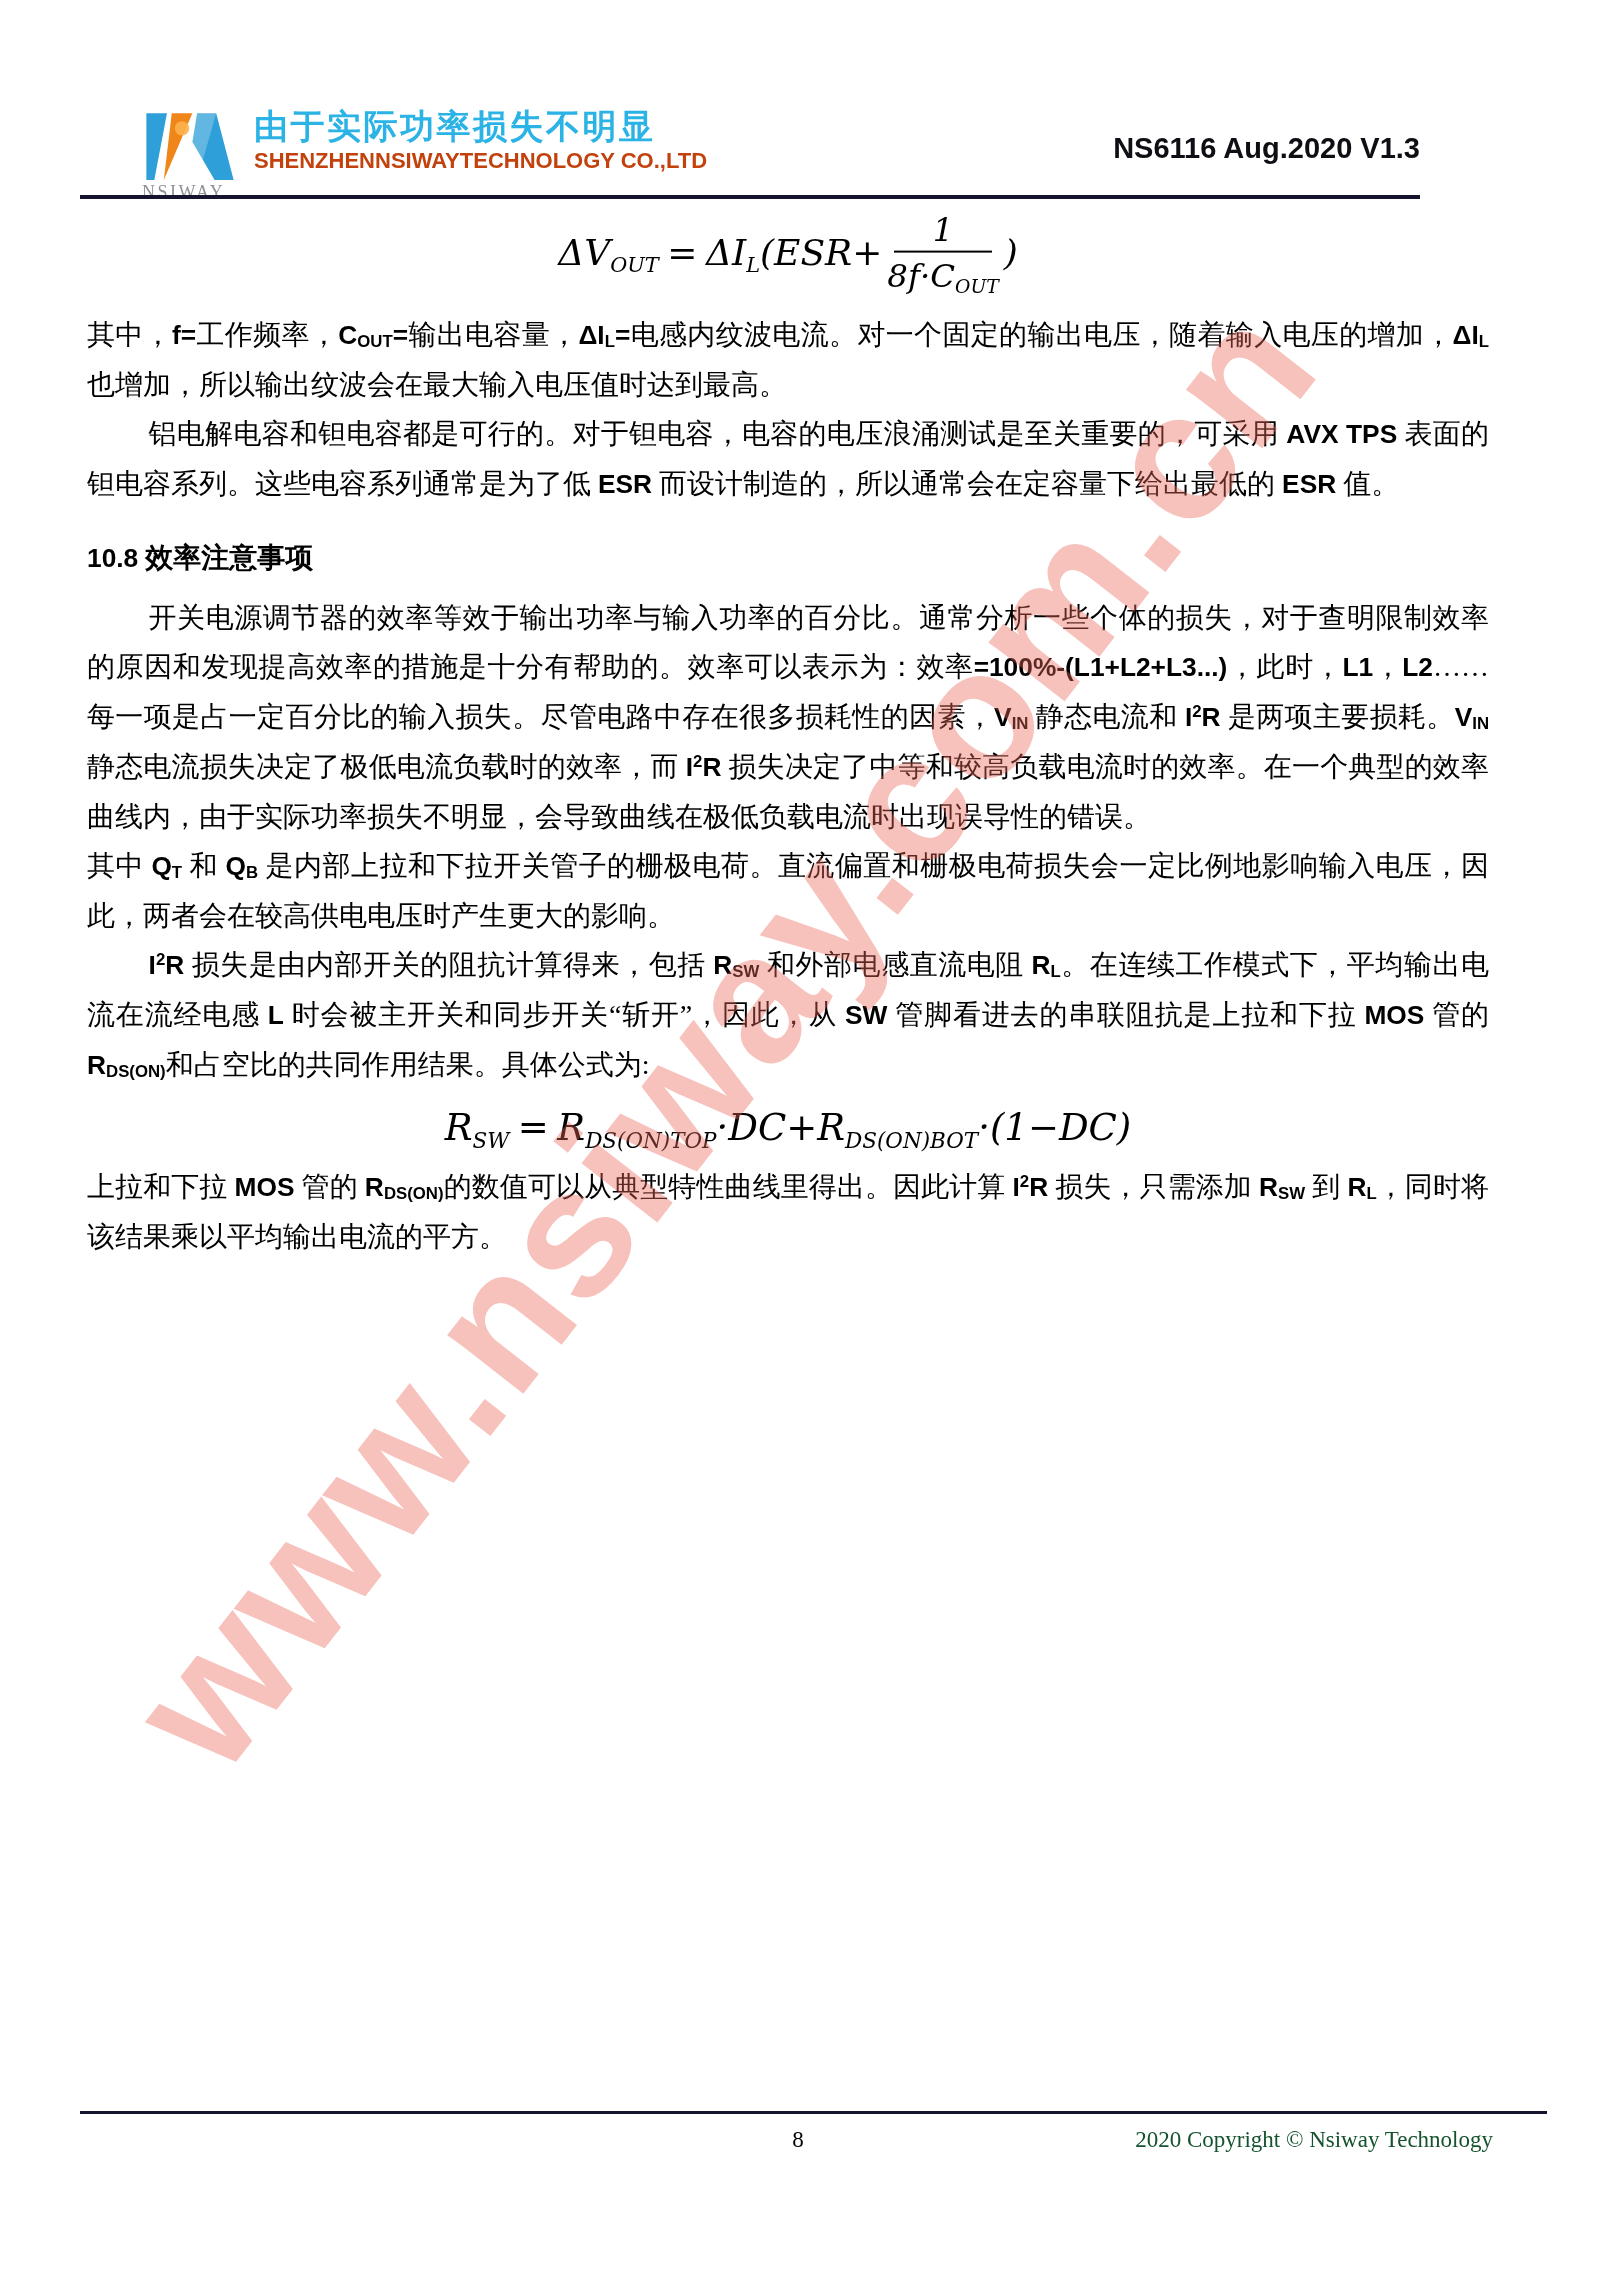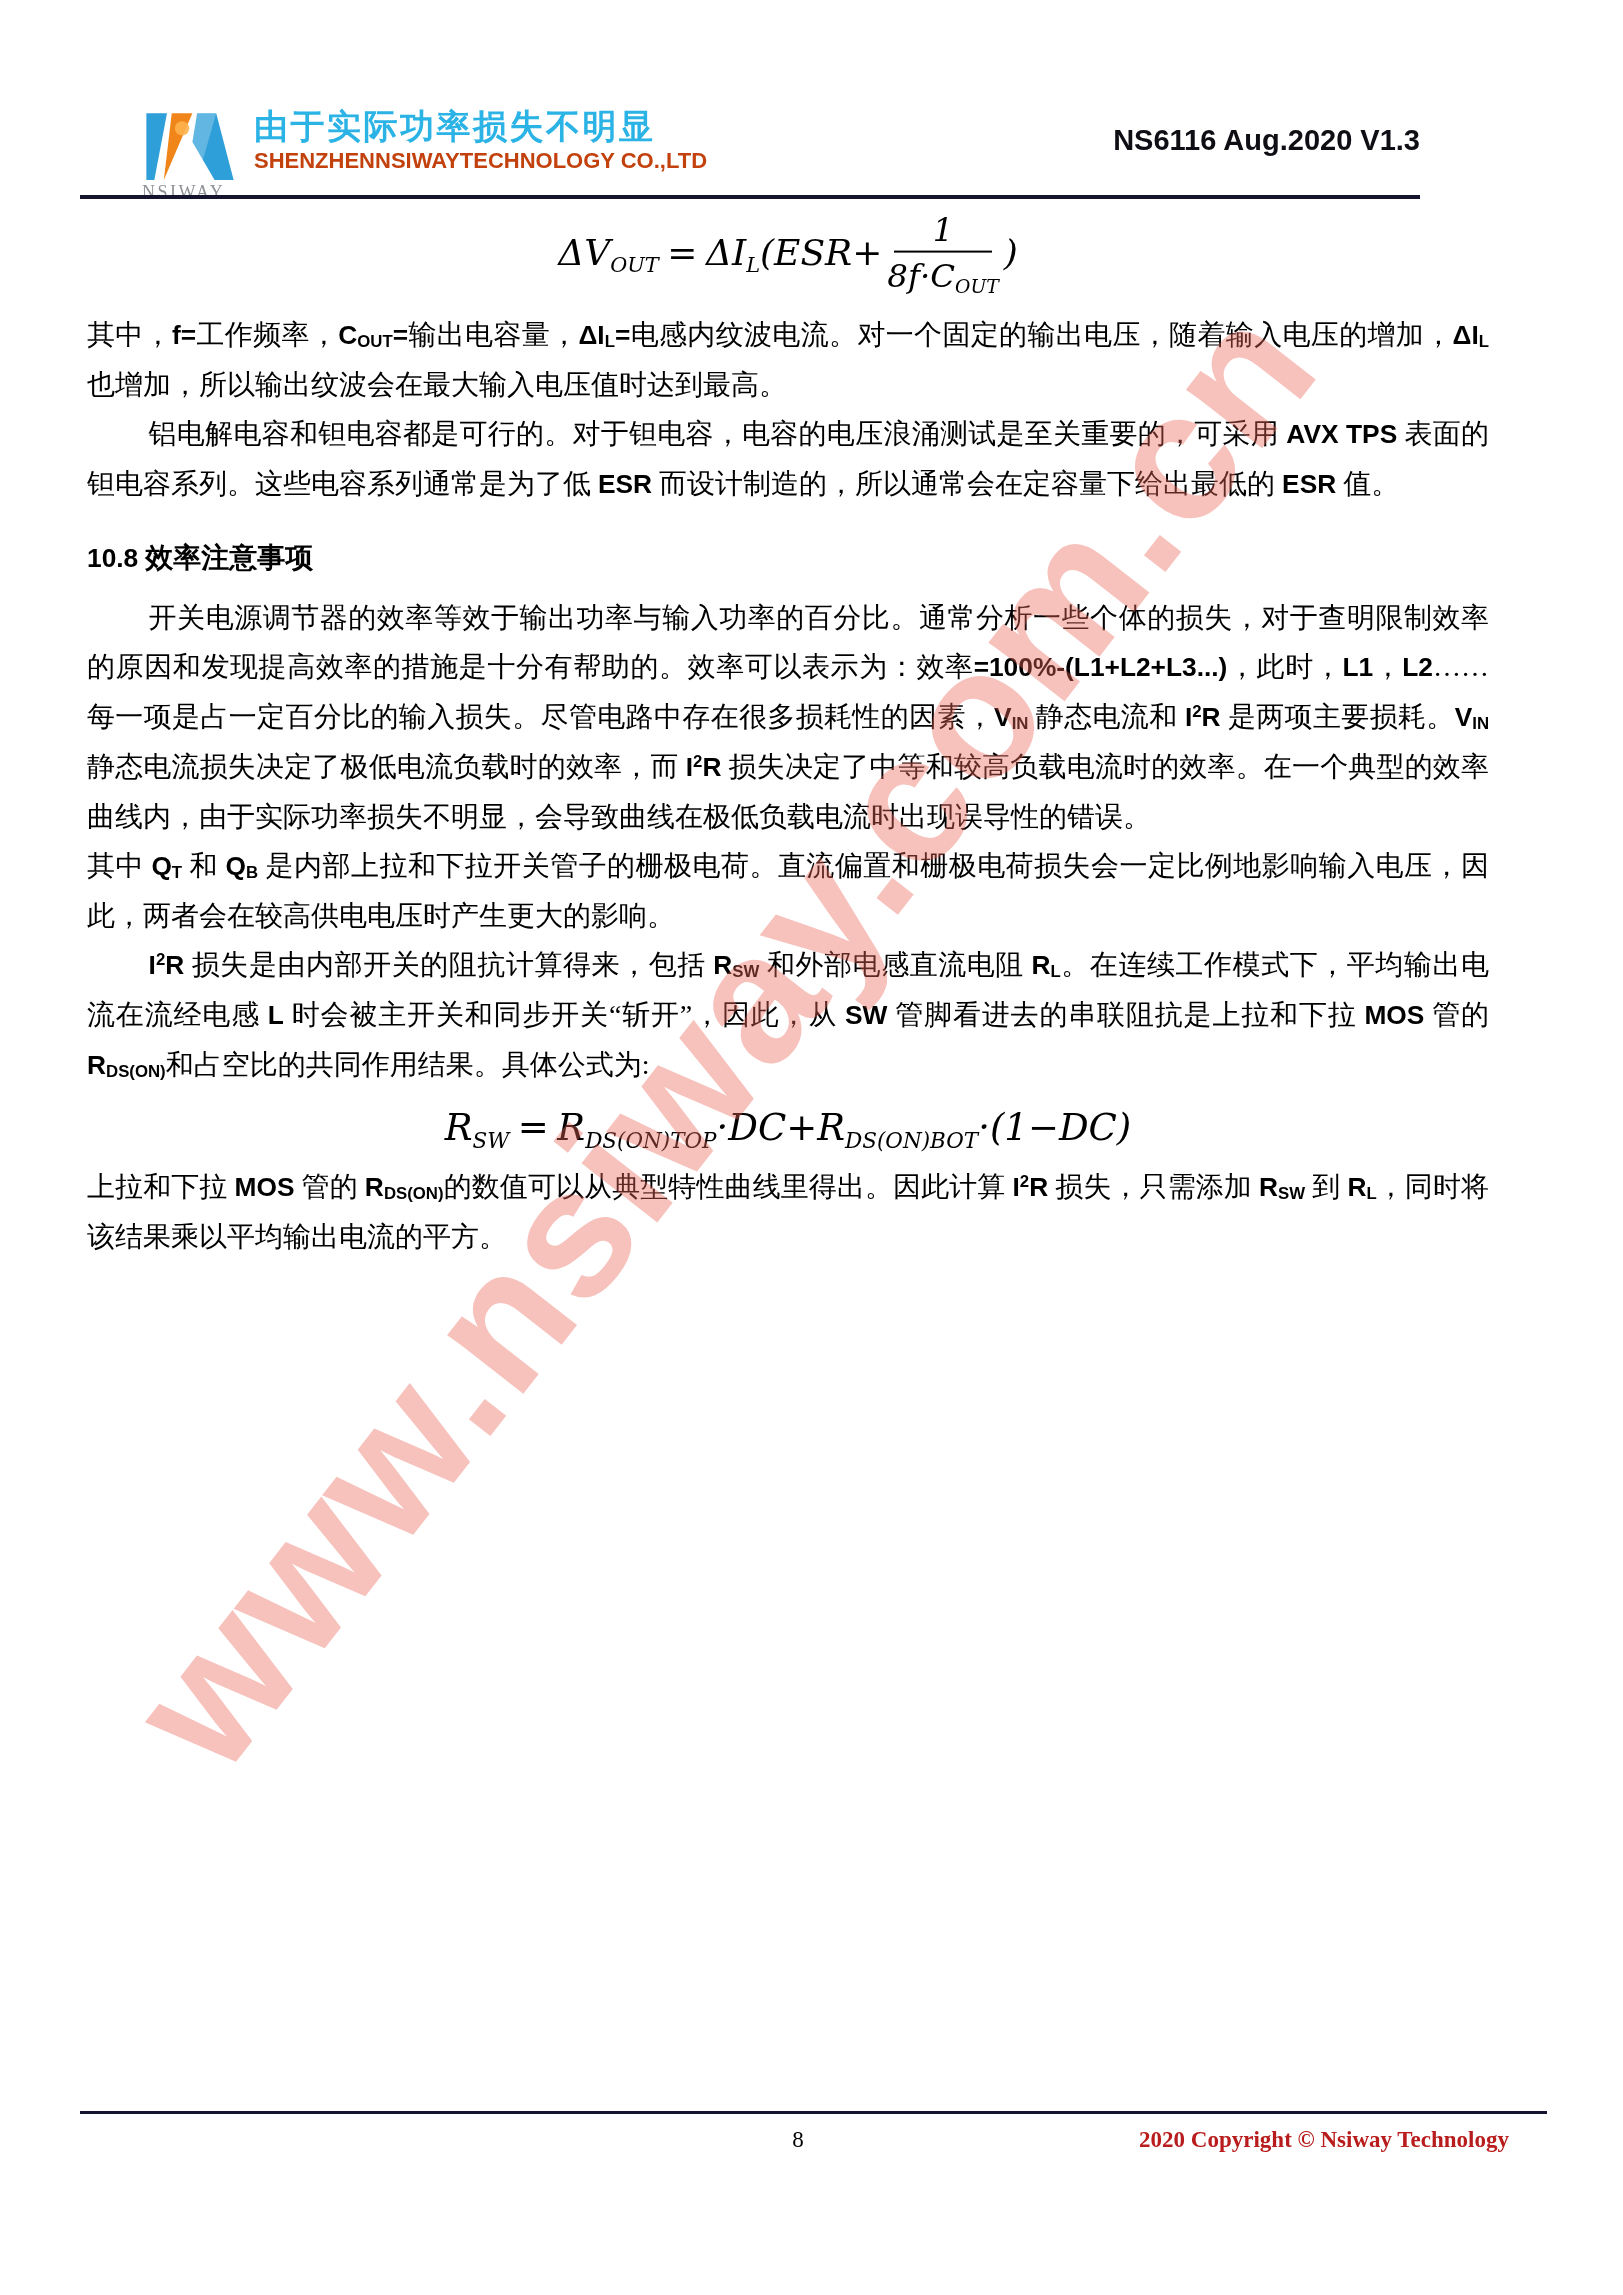--- a/index.html
+++ b/index.html
@@ -8,21 +8,21 @@
 
   
   .logo-row{position:absolute;left:142px;top:107px;display:flex;align-items:flex-start;gap:17px;}
   .logo{width:95px;text-align:left;}
   .logo svg{display:block;margin:0 auto;}
   .brand{font-size:18px;color:#8e9196;letter-spacing:2.5px;margin-top:1.7px;font-family:"Liberation Serif",serif;}
   .company-cn{font-size:34px;line-height:39px;font-weight:bold;letter-spacing:2.5px;color:#2bb3e6;
               font-family:"Liberation Sans",sans-serif;}
   .company-en{font-size:22px;line-height:29px;font-weight:bold;color:#c2410c;
               font-family:Liberation Sans, sans-serif;}
-  .doc-id{position:absolute;top:124px;right:203px;font-size:29px;font-weight:bold;color:#0e0e14;
+  .doc-id{position:absolute;top:132px;right:203px;font-size:29px;font-weight:bold;color:#0e0e14;
           font-family:"Liberation Sans",sans-serif;}
   .header-rule{position:absolute;left:80px;top:195px;width:1340px;height:4.2px;background:#14142e;}
 
   
   .content{position:absolute;left:87px;top:208px;width:1402px;font-size:28px;line-height:49px;
            text-align:justify;z-index:1;}
   .content p{margin:0;}
   .ind{text-indent:2.2em;}
   .lat{font-family:"Liberation Sans",sans-serif;font-weight:600;font-size:0.94em;}
   .content sub,.content sup{font-family:"Liberation Sans",sans-serif;font-weight:600;font-size:0.60em;line-height:0;}
@@ -45,21 +45,21 @@
 
   
   .watermark{position:absolute;left:723px;top:1036px;transform:translate(-50%,-50%) rotate(-52deg);
              font-family:"Liberation Sans",sans-serif;font-weight:bold;font-size:182px;letter-spacing:2.5px;
              color:rgba(235,100,88,0.40);white-space:nowrap;z-index:2;pointer-events:none;}
 
   
   .footer-rule{position:absolute;left:80px;top:2111px;width:1467px;height:3.4px;background:#14142e;}
   .footer-row{position:absolute;left:87px;top:2127px;width:1422px;height:34px;font-size:23px;}
   .page-num{position:absolute;left:0;width:100%;text-align:center;color:#000;}
-  .copyright{position:absolute;right:0;color:#b91c1c;font-family:"Liberation Serif",serif;font-weight:bold;}
+  .copyright{position:absolute;right:16px;color:#14532d;font-family:"Liberation Serif",serif;}
 </style>
 </head>
 <body>
 
 <div class="page">
 
   <div class="logo-row">
     <div class="logo">
       <span>
         <svg width="88" height="73" viewBox="0 0 110 92" aria-hidden="true">

